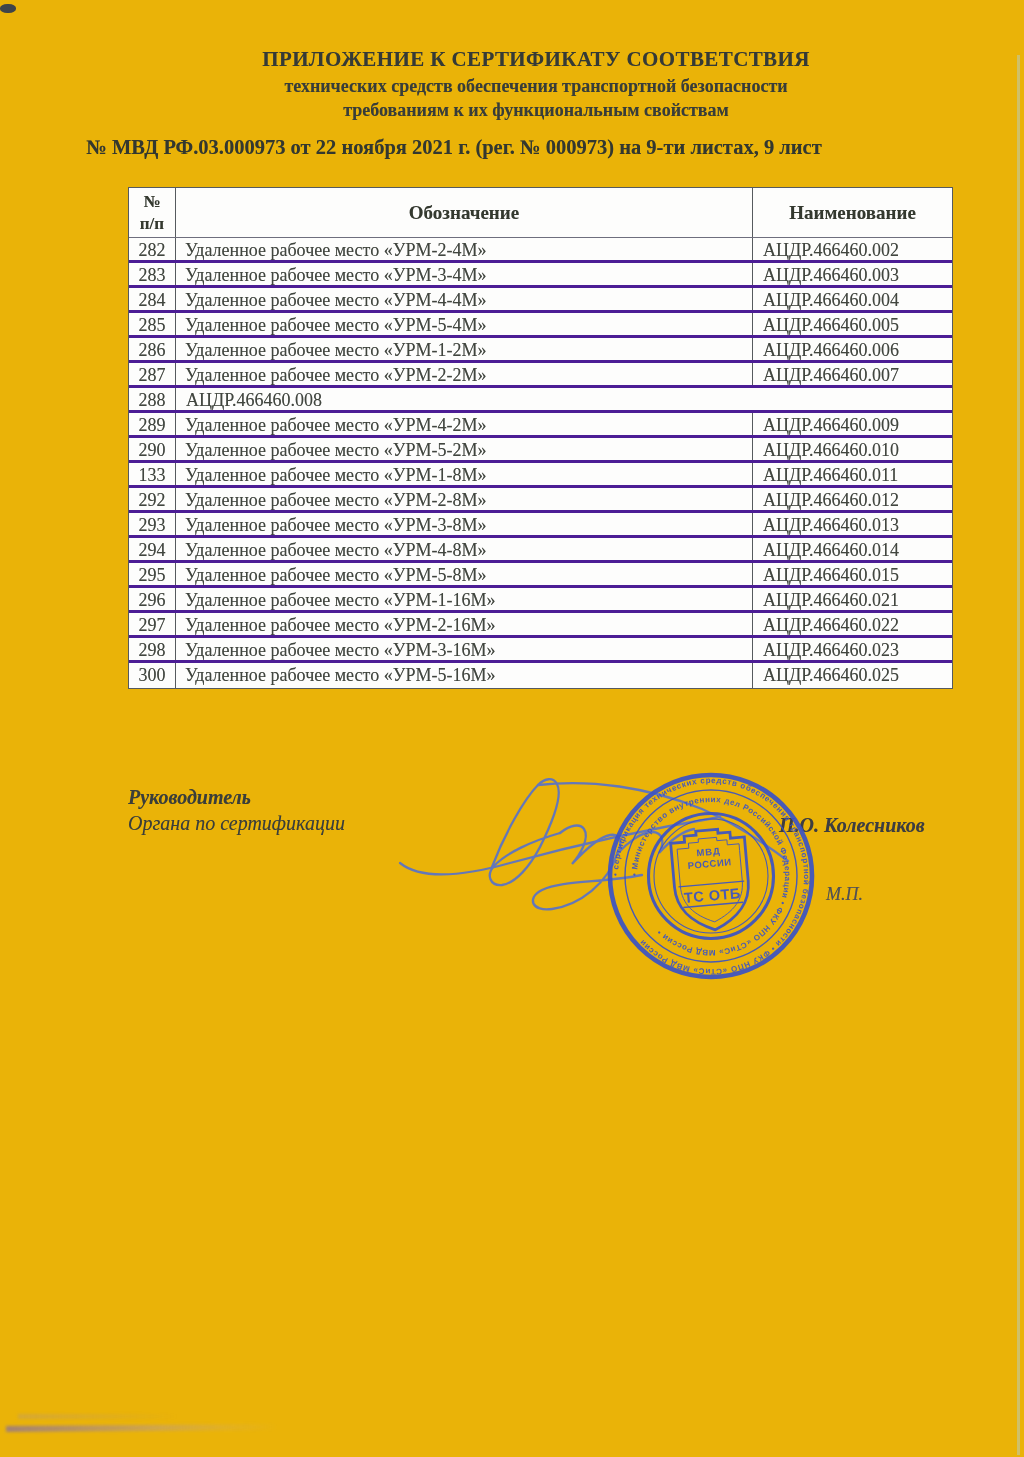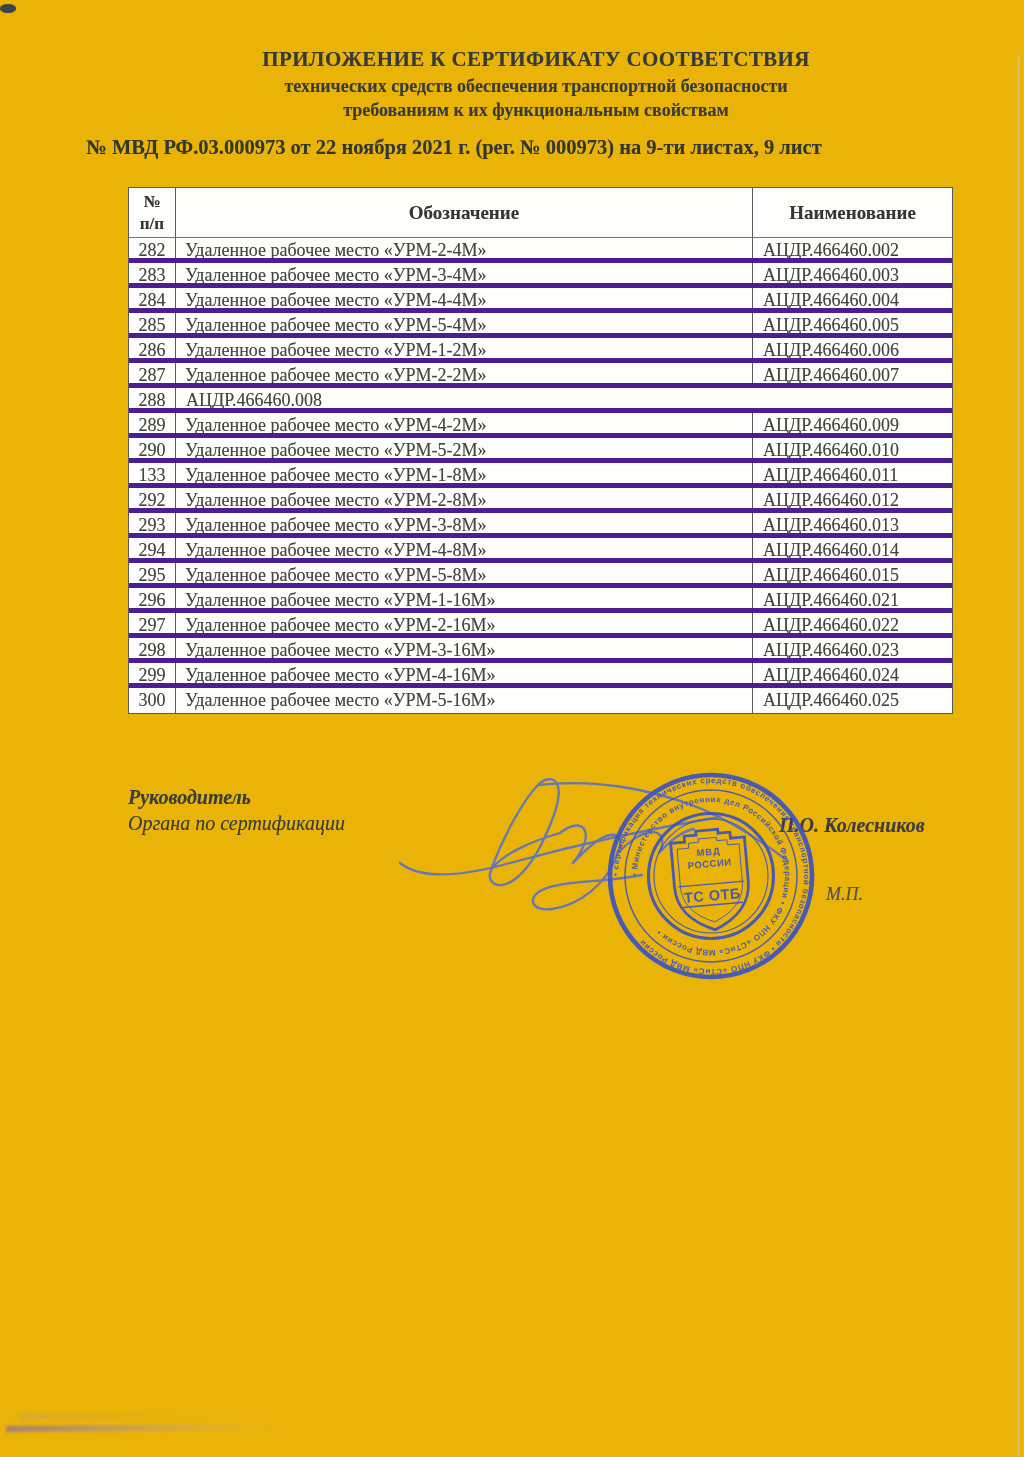--- a/index.html
+++ b/index.html
@@ -16,21 +16,21 @@
   .t2{position:absolute;left:0;width:100%;top:76px;font-weight:bold;font-size:18px;color:#383d39;}
   .t3{position:absolute;left:0;width:100%;top:100px;font-weight:bold;font-size:18px;color:#383d39;}
   .certline{position:absolute;left:0;top:136px;width:908px;text-align:center;font-weight:bold;font-size:20.5px;color:#33382f;}
 
   
   .cert-table{position:absolute;left:128px;top:187px;width:825px;border:1.6px solid #565a5e;background:#fdfdfc;}
   .thead{display:grid;grid-template-columns:47px 577px 1fr;height:50px;border-bottom:1.3px solid #6e6e7d;}
   .th{border-right:1.4px solid #565a5e;display:flex;flex-direction:column;align-items:center;justify-content:center;font-weight:bold;font-size:19px;color:#34392f;}
   .th:last-child{border-right:none;}
   .th-num{font-size:17px;line-height:1.25;}
-  .trow{display:grid;grid-template-columns:47px 577px 1fr;height:25px;border-bottom:5px solid #4c1d95;}
+  .trow{display:grid;grid-template-columns:47px 577px 1fr;height:25px;border-bottom:3px solid #4c1d95;}
   .trow:last-child{border-bottom:none;}
   .cell{border-right:1.4px solid #565a5e;font-size:18px;line-height:24px;white-space:nowrap;overflow:hidden;color:#41463f;}
   .cell:last-child{border-right:none;}
   .cell-num{text-align:center;}
   .cell-name{padding-left:9px;}
   .cell-designation{padding-left:10px;}
 
   
   .role1{position:absolute;left:128px;top:786px;font-weight:bold;font-style:italic;font-size:20px;color:#3a3e3a;}
   .role2{position:absolute;left:128px;top:812px;font-weight:normal;font-style:italic;font-size:20px;color:#3a3e3a;}
@@ -153,25 +153,20 @@
         </div>
         <div class="trow">
           <div class="cell txt cell-num">297</div>
           <div class="cell txt cell-name">Удаленное рабочее место «УРМ-2-16М»</div>
           <div class="cell txt cell-designation">АЦДР.466460.022</div>
         </div>
         <div class="trow">
           <div class="cell txt cell-num">298</div>
           <div class="cell txt cell-name">Удаленное рабочее место «УРМ-3-16М»</div>
           <div class="cell txt cell-designation">АЦДР.466460.023</div>
-        </div>
-        <div class="trow">
-          <div class="cell txt cell-num">299</div>
-          <div class="cell txt cell-name">Удаленное рабочее место «УРМ-4-16М»</div>
-          <div class="cell txt cell-designation">АЦДР.466460.024</div>
         </div>
         <div class="trow">
           <div class="cell txt cell-num">300</div>
           <div class="cell txt cell-name">Удаленное рабочее место «УРМ-5-16М»</div>
           <div class="cell txt cell-designation">АЦДР.466460.025</div>
         </div>
       </div>
   </div>
 
   <div class="role1 txt">Руководитель</div>

